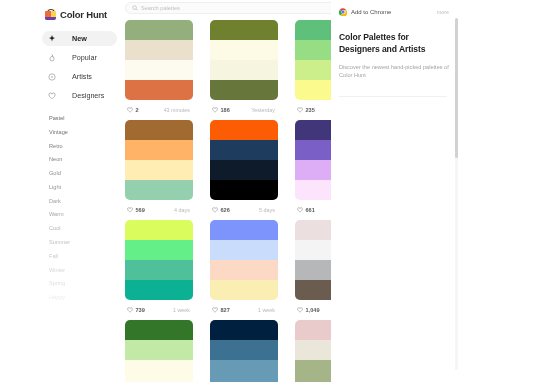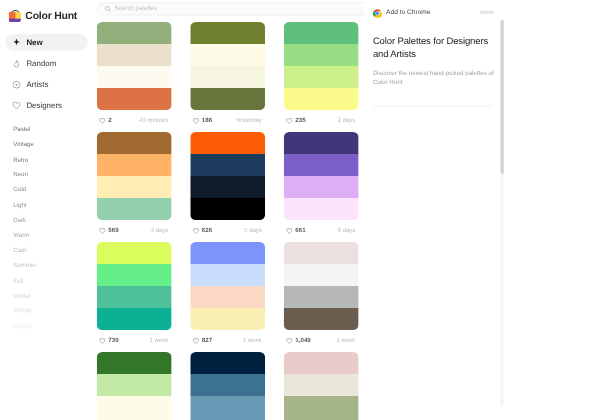--- a/index.html
+++ b/index.html
@@ -2,21 +2,21 @@
 <html><head>
 <meta charset="utf-8">
 <style>
   * { box-sizing: border-box; margin: 0; padding: 0; }
   html, body {
     width: 558px; height: 382px;
     font-family: "Liberation Sans", sans-serif;
     background: #ffffff;
     overflow: hidden;
   }
-  #app { position: relative; width: 459px; height: 382px; display: flex; }
+  #app { position: relative; width: 459px; height: 382px; display: flex; padding-left: 37px; }
 
   
   #sidebar {
     width: 85px; height: 382px; flex: 0 0 85px;
     background: #ffffff;
     padding: 6px 0 0 0;
     position: relative;
   }
   .brand {
     display: flex; align-items: center; gap: 4px;
@@ -42,21 +42,21 @@
   .brand-logo .handle {
     position: absolute; left: 1.5px; top: 0px; width: 8px; height: 4px;
     border: 1.2px solid #444; border-bottom: none;
     border-radius: 4px 4px 0 0;
   }
   .brand-name {
     font-size: 9.5px; font-weight: bold; color: #2b2b2b; letter-spacing: -0.2px;
   }
   .nav { padding: 0 5px; }
   .nav-item {
-    display: flex; align-items: center; gap: 5px;
+    display: flex; align-items: center; gap: 16px;
     height: 15px; padding: 0 6px; border-radius: 8px;
     margin-bottom: 4px; cursor: pointer;
   }
   .nav-item.active { background: #f2f2f2; }
   .nav-label { font-size: 7.2px; color: #3a3a3a; }
   .nav-item.active .nav-label { font-weight: bold; color: #1d1d1d; }
   .nav-ico { width: 8px; height: 8px; flex: 0 0 8px; color: #9a9a9a; }
   .nav-item.active .nav-ico { color: #1d1d1d; }
   .nav-ico svg { display: block; width: 8px; height: 8px; }
 
@@ -123,21 +123,21 @@
   }
   .chrome-btn {
     display: flex; align-items: center; gap: 4px; cursor: pointer;
   }
   .chrome-ico { width: 8px; height: 8px; flex: 0 0 8px; position: relative; }
   .chrome-ico svg { display: block; width: 8px; height: 8px; }
   .chrome-label { font-size: 6px; color: #4a4a4a; }
   .more-label { font-size: 5.4px; color: #c0c0c0; cursor: pointer; }
 
   .rp-title {
-    font-size: 8.6px; font-weight: normal; color: #222222;
+    font-size: 8.6px; font-weight: bold; color: #222222;
     line-height: 1.38; margin-bottom: 7px;
     letter-spacing: -0.1px;
   }
   .rp-sub {
     font-size: 5.6px; color: #a3a3a3; line-height: 1.55;
   }
   .rp-divider {
     margin-top: 16px; width: 108px; height: 0.7px; background: #f0f0f0;
   }
 
@@ -176,21 +176,21 @@
             </svg>
         </span>
         <span class="nav-label">New</span>
       </div>
       <div class="nav-item">
         <span class="nav-ico">
           <svg viewBox="0 0 16 16" fill="none" stroke="currentColor" stroke-width="1.4">
               <path d="M8 1.5c2 2.5 0 3.5 0 5 0-1-1-1.8-1-1.8C5 6.5 4 8 4 10a4 4 0 008 0c0-3-2-5.5-4-8.5z"></path>
             </svg>
         </span>
-        <span class="nav-label">Random</span>
+        <span class="nav-label">Popular</span>
       </div>
       <div class="nav-item">
         <span class="nav-ico">
           <svg viewBox="0 0 16 16" fill="none" stroke="currentColor" stroke-width="1.4">
               <circle cx="8" cy="8" r="6.3"></circle>
               <circle cx="8" cy="8" r="1.6" fill="currentColor" stroke="none"></circle>
             </svg>
         </span>
         <span class="nav-label">Artists</span>
       </div>

